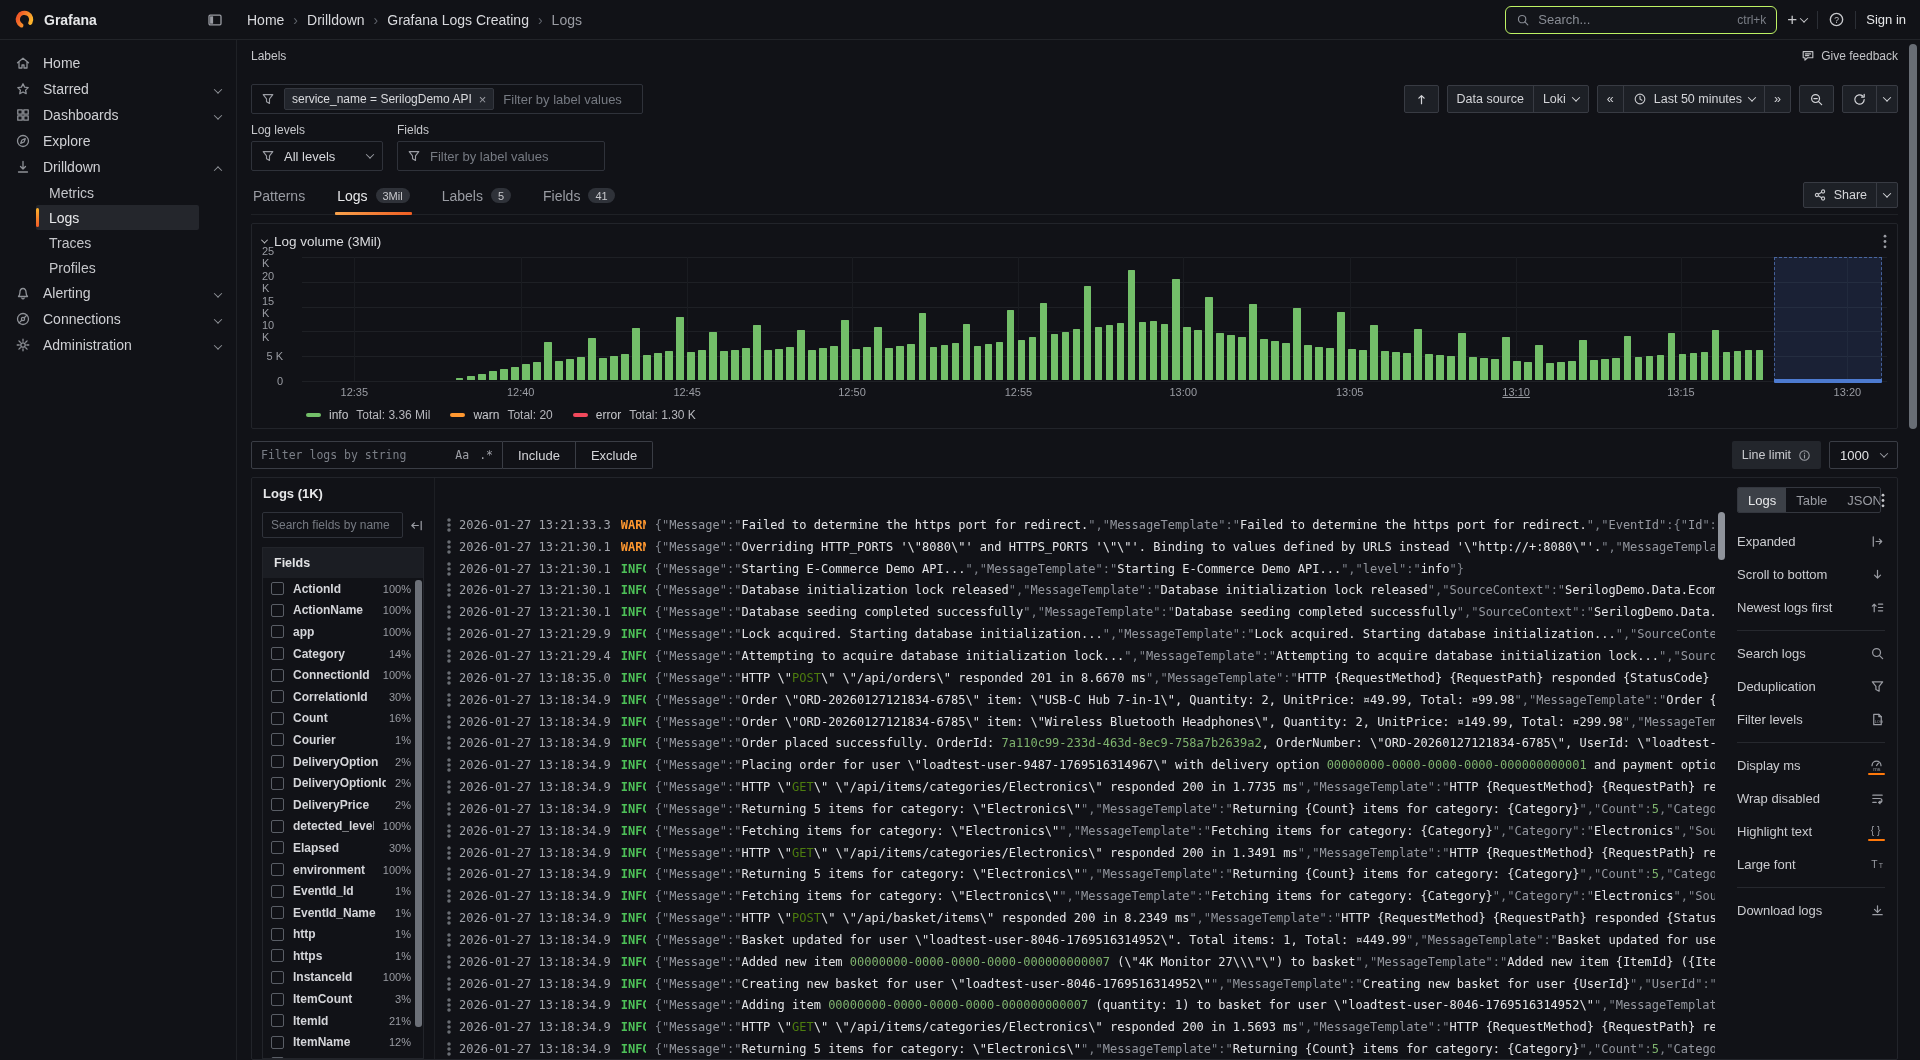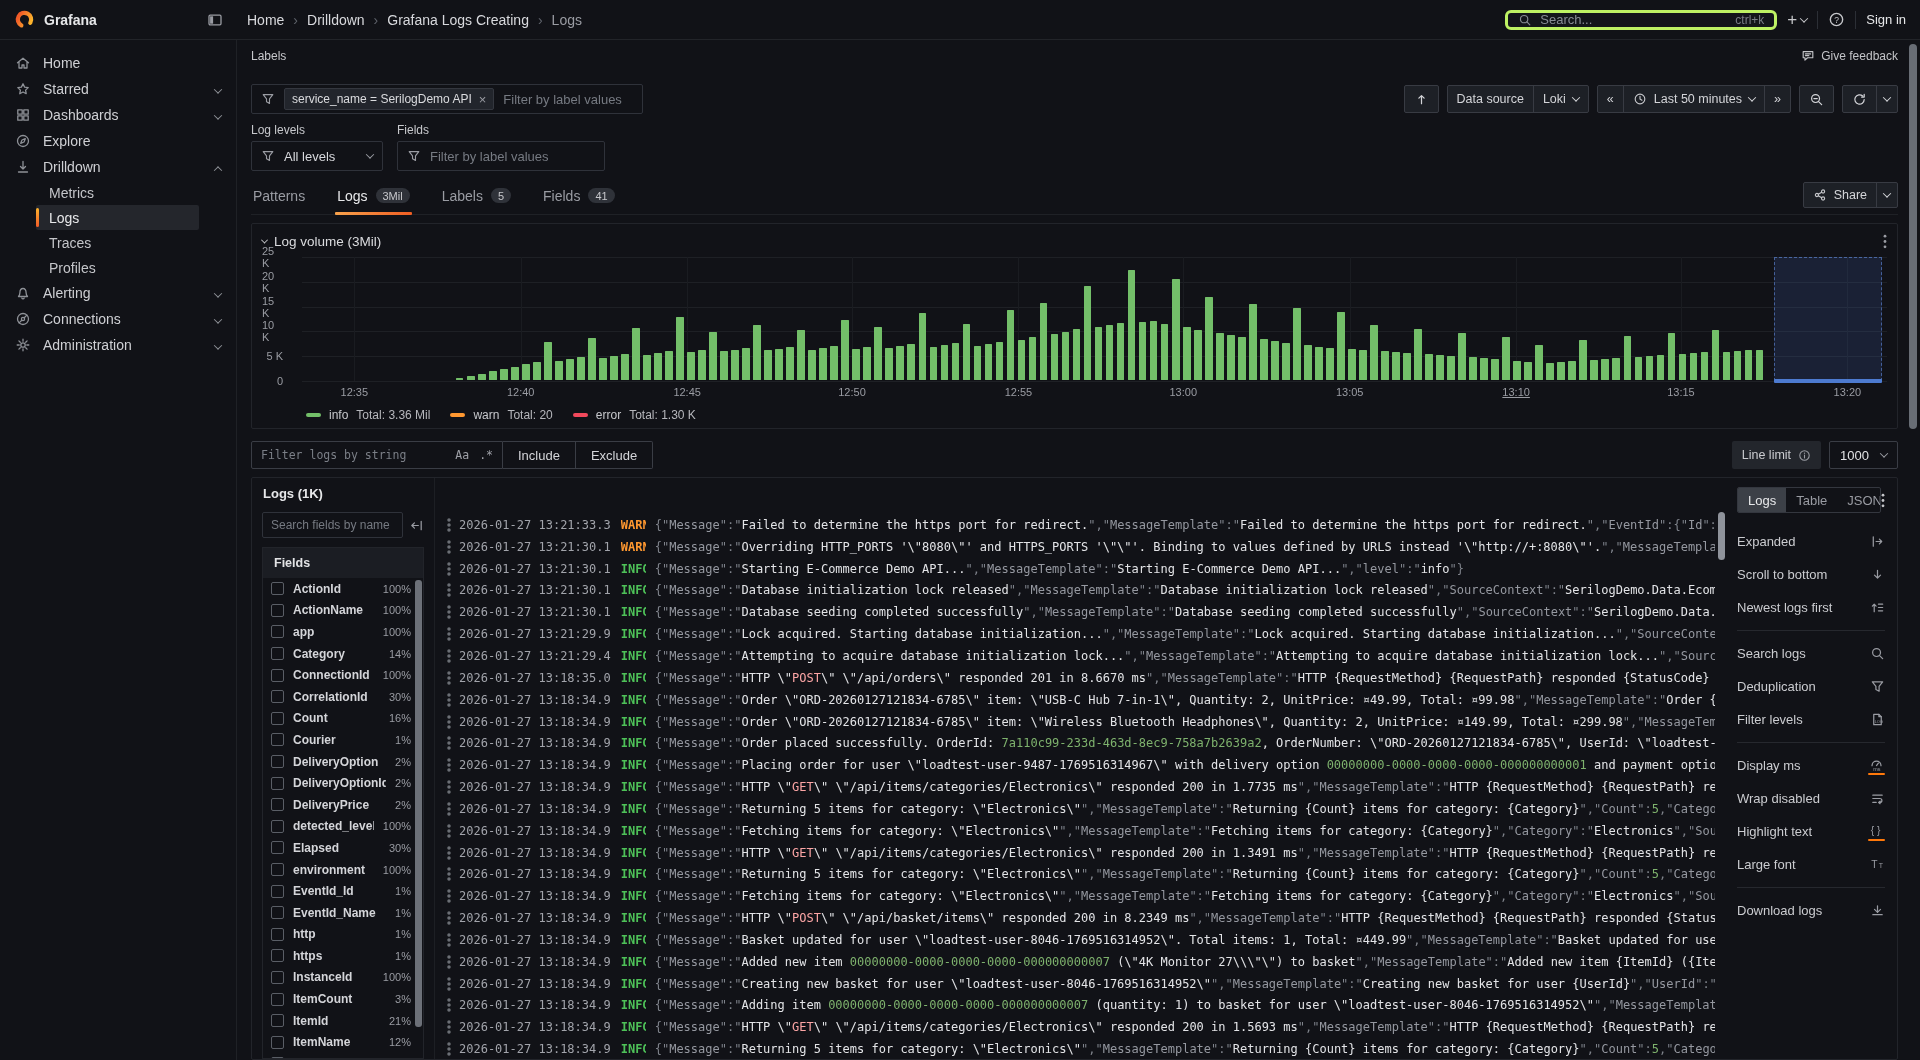--- a/index.html
+++ b/index.html
@@ -12,21 +12,21 @@
   
   .header{height:40px;display:flex;align-items:center;border-bottom:1px solid #222429;padding-right:14px}
   .brand{width:237px;display:flex;align-items:center;gap:9px;padding:0 14px;flex:none}
   .brand-name{font-weight:700;font-size:14px;color:#e6e7e9}
   .dock{margin-left:auto;color:#9a9ca3;cursor:pointer}
   .crumbs{display:flex;align-items:center;gap:9px;padding-left:10px}
   .crumb{color:#d8d9dd;cursor:pointer}
   .crumb.last{color:#9a9ca3}
   .crumb-sep{color:#5f636b;font-size:14px}
   .header-right{margin-left:auto;display:flex;align-items:center;gap:10px}
-  .searchbox{width:272px;height:20px;border:3px solid #bef264;border-radius:6px;display:flex;align-items:center;gap:8px;
+  .searchbox{width:272px;height:28px;border:1px solid #bef264;border-radius:6px;display:flex;align-items:center;gap:8px;
              padding:0 10px;color:#888c94;background:#13151a;font-size:13px;cursor:text}
   .kbd{margin-left:auto;color:#7a7e86;font-size:12px}
   .hdr-div{width:1px;height:18px;background:#2c2f36}
   .icbtn{color:#c6c7cb;display:flex;align-items:center;gap:4px;cursor:pointer;font-size:13px}
   .plus{font-size:17px;line-height:1}
   .signin{font-weight:500;color:#e6e7e9;font-size:13px;cursor:pointer}
 
   
   .layout{display:flex;height:1020px}
   .sidebar{width:237px;flex:none;border-right:1px solid #1f2126;padding-top:10px}
@@ -131,21 +131,21 @@
 
   .log-list{flex:1;min-width:0;padding:36px 0 0 10px;border-left:1px solid #1d1f24;margin-left:4px;overflow:hidden;
        font-family:"DejaVu Sans Mono",monospace;font-size:12px}
   .log-row{height:21.85px;display:flex;align-items:center;white-space:pre;overflow:hidden;cursor:pointer}
   .lr-dots{color:#6e7278;margin:0 8px 0 2px;flex:none}
   .lr-ts{color:#a2a4ab;margin-right:10px;flex:none}
   .lr-lvl{width:25px;flex:none;overflow:hidden;font-weight:700;margin-right:9px}
   .lvl-WARN{color:#ff9830}
   .lvl-INFO{color:#4ec158}
   .lr-text{overflow:hidden;flex:1}
-  .sg-p{color:#7f838b}.sg-k{color:#9598a0}.sg-v{color:#e3e4e7}.sg-b{color:#fca5a5}.sg-g{color:#7eb26d}
+  .sg-p{color:#7f838b}.sg-k{color:#9598a0}.sg-v{color:#e3e4e7}.sg-b{color:#4d7c0f}.sg-g{color:#7eb26d}
 
   .log-scroll{width:9px;flex:none;position:relative;margin:8px 1px 8px 2px}
   .ls-thumb{position:absolute;top:26px;height:48px;width:7px;left:1px;border-radius:4px;background:#8f939b;cursor:grab}
 
   .options-col{width:170px;flex:none;padding:9px 12px 0 10px}
   .view-switch{display:flex;align-items:center}
   .seg-group{display:flex;border:1px solid #34373f;border-radius:2px;overflow:hidden;height:26px}
   .seg{padding:0 10px;display:flex;align-items:center;font-size:13px;color:#9a9ca3;cursor:pointer}
   .seg.active{background:#3c4047;color:#e8e9eb;font-weight:500}
   .vs-kebab{margin-left:auto;color:#c6c7cb;cursor:pointer}

